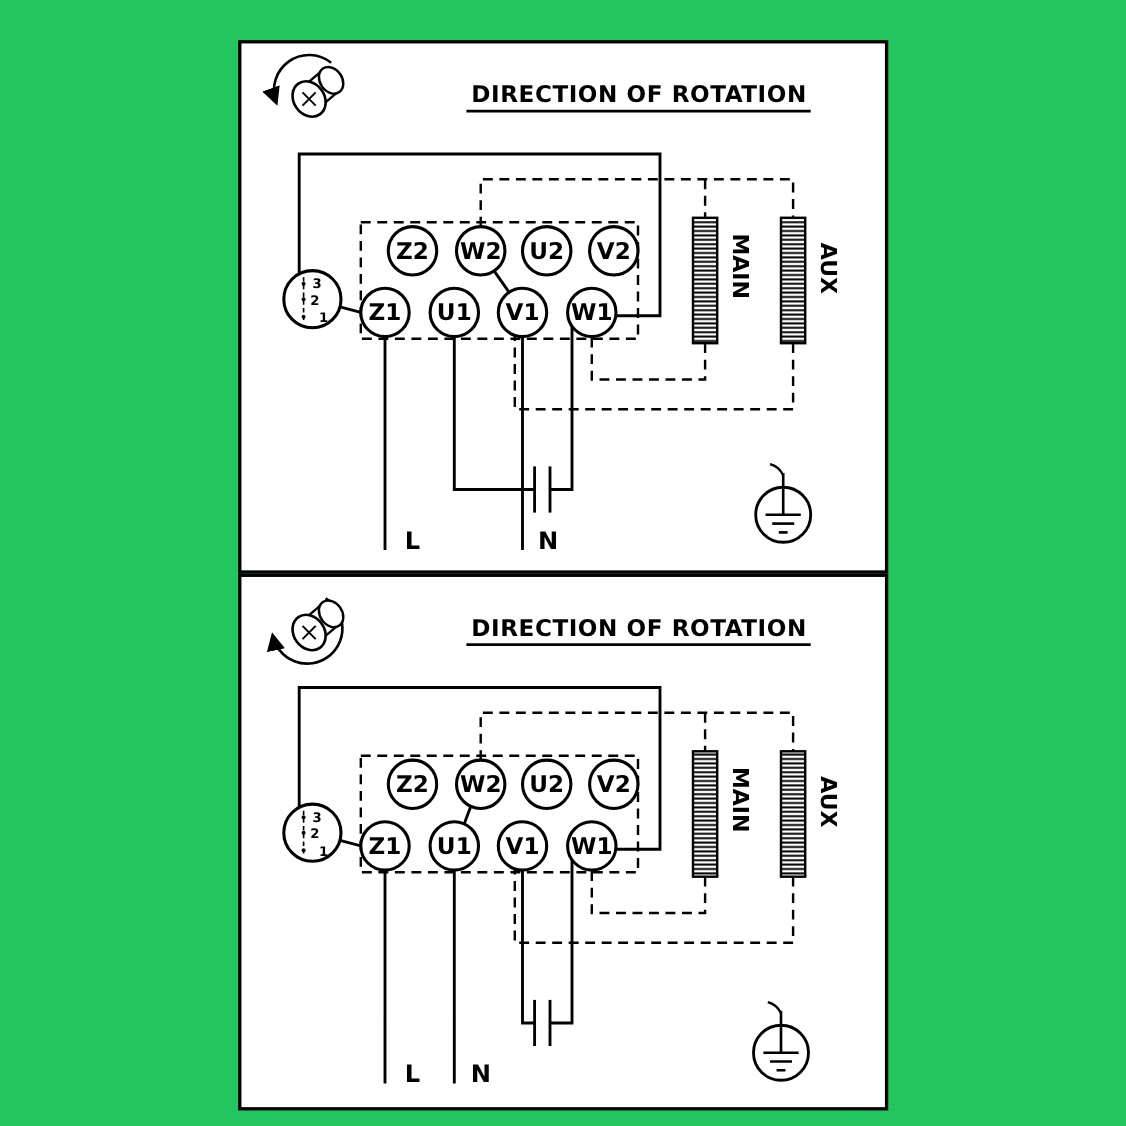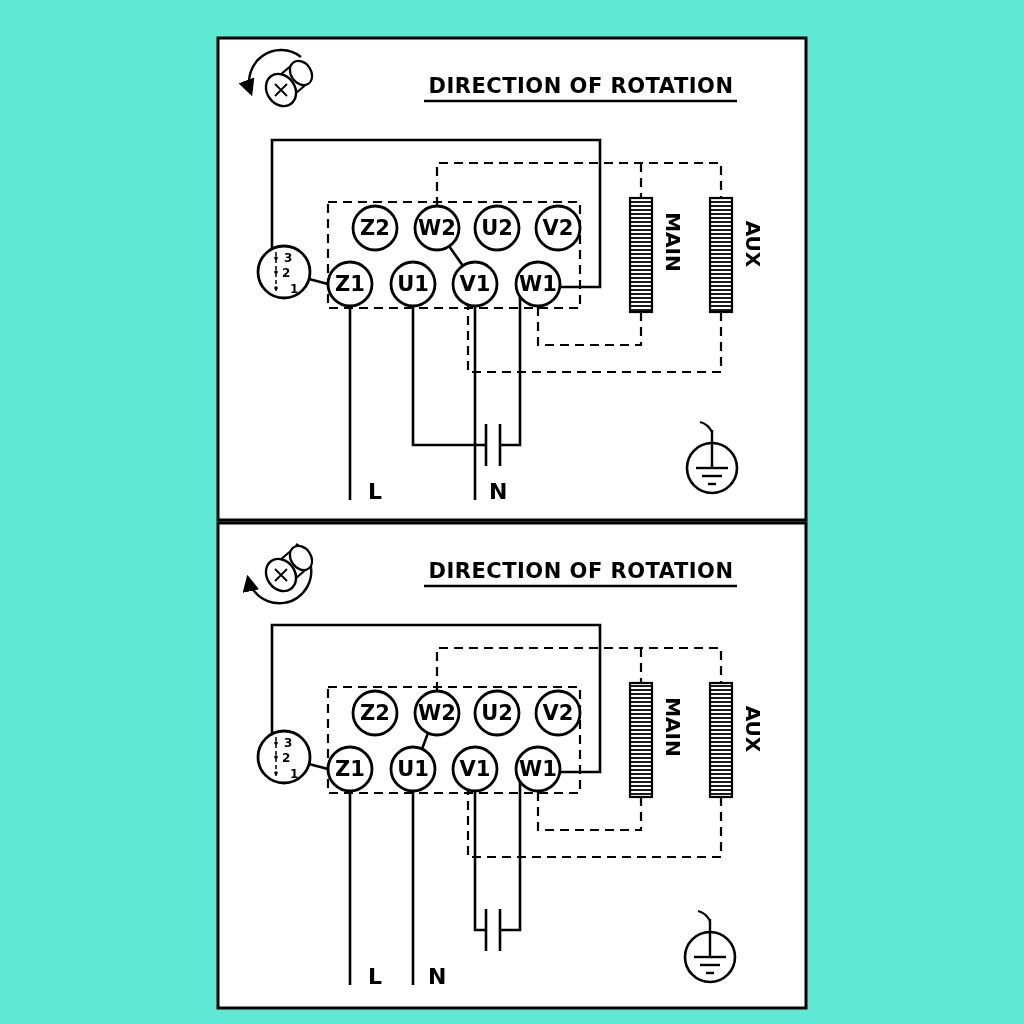--- a/index.html
+++ b/index.html
@@ -1,19 +1,19 @@
 <!DOCTYPE html>
 <html><head>
 <meta charset="utf-8">
 <style>
   html,body{margin:0;padding:0;background:#ffffff;}
   .page{
     position:relative;
     width:1024px;height:1024px;
-    background:#5eead4;
+    background:#22c55e;
     font-family:"DejaVu Sans","Liberation Sans",sans-serif;
   }
   svg{display:block;}
   text{fill:#000;}
   .ttl{font-size:21px;letter-spacing:.5px;font-weight:600;}
   .term{font-size:21px;font-weight:600;}
   .wind{font-size:20px;font-weight:600;}
   .pw{font-size:22px;font-weight:600;}
   .sw{font-size:12px;font-weight:700;}
 </style>

